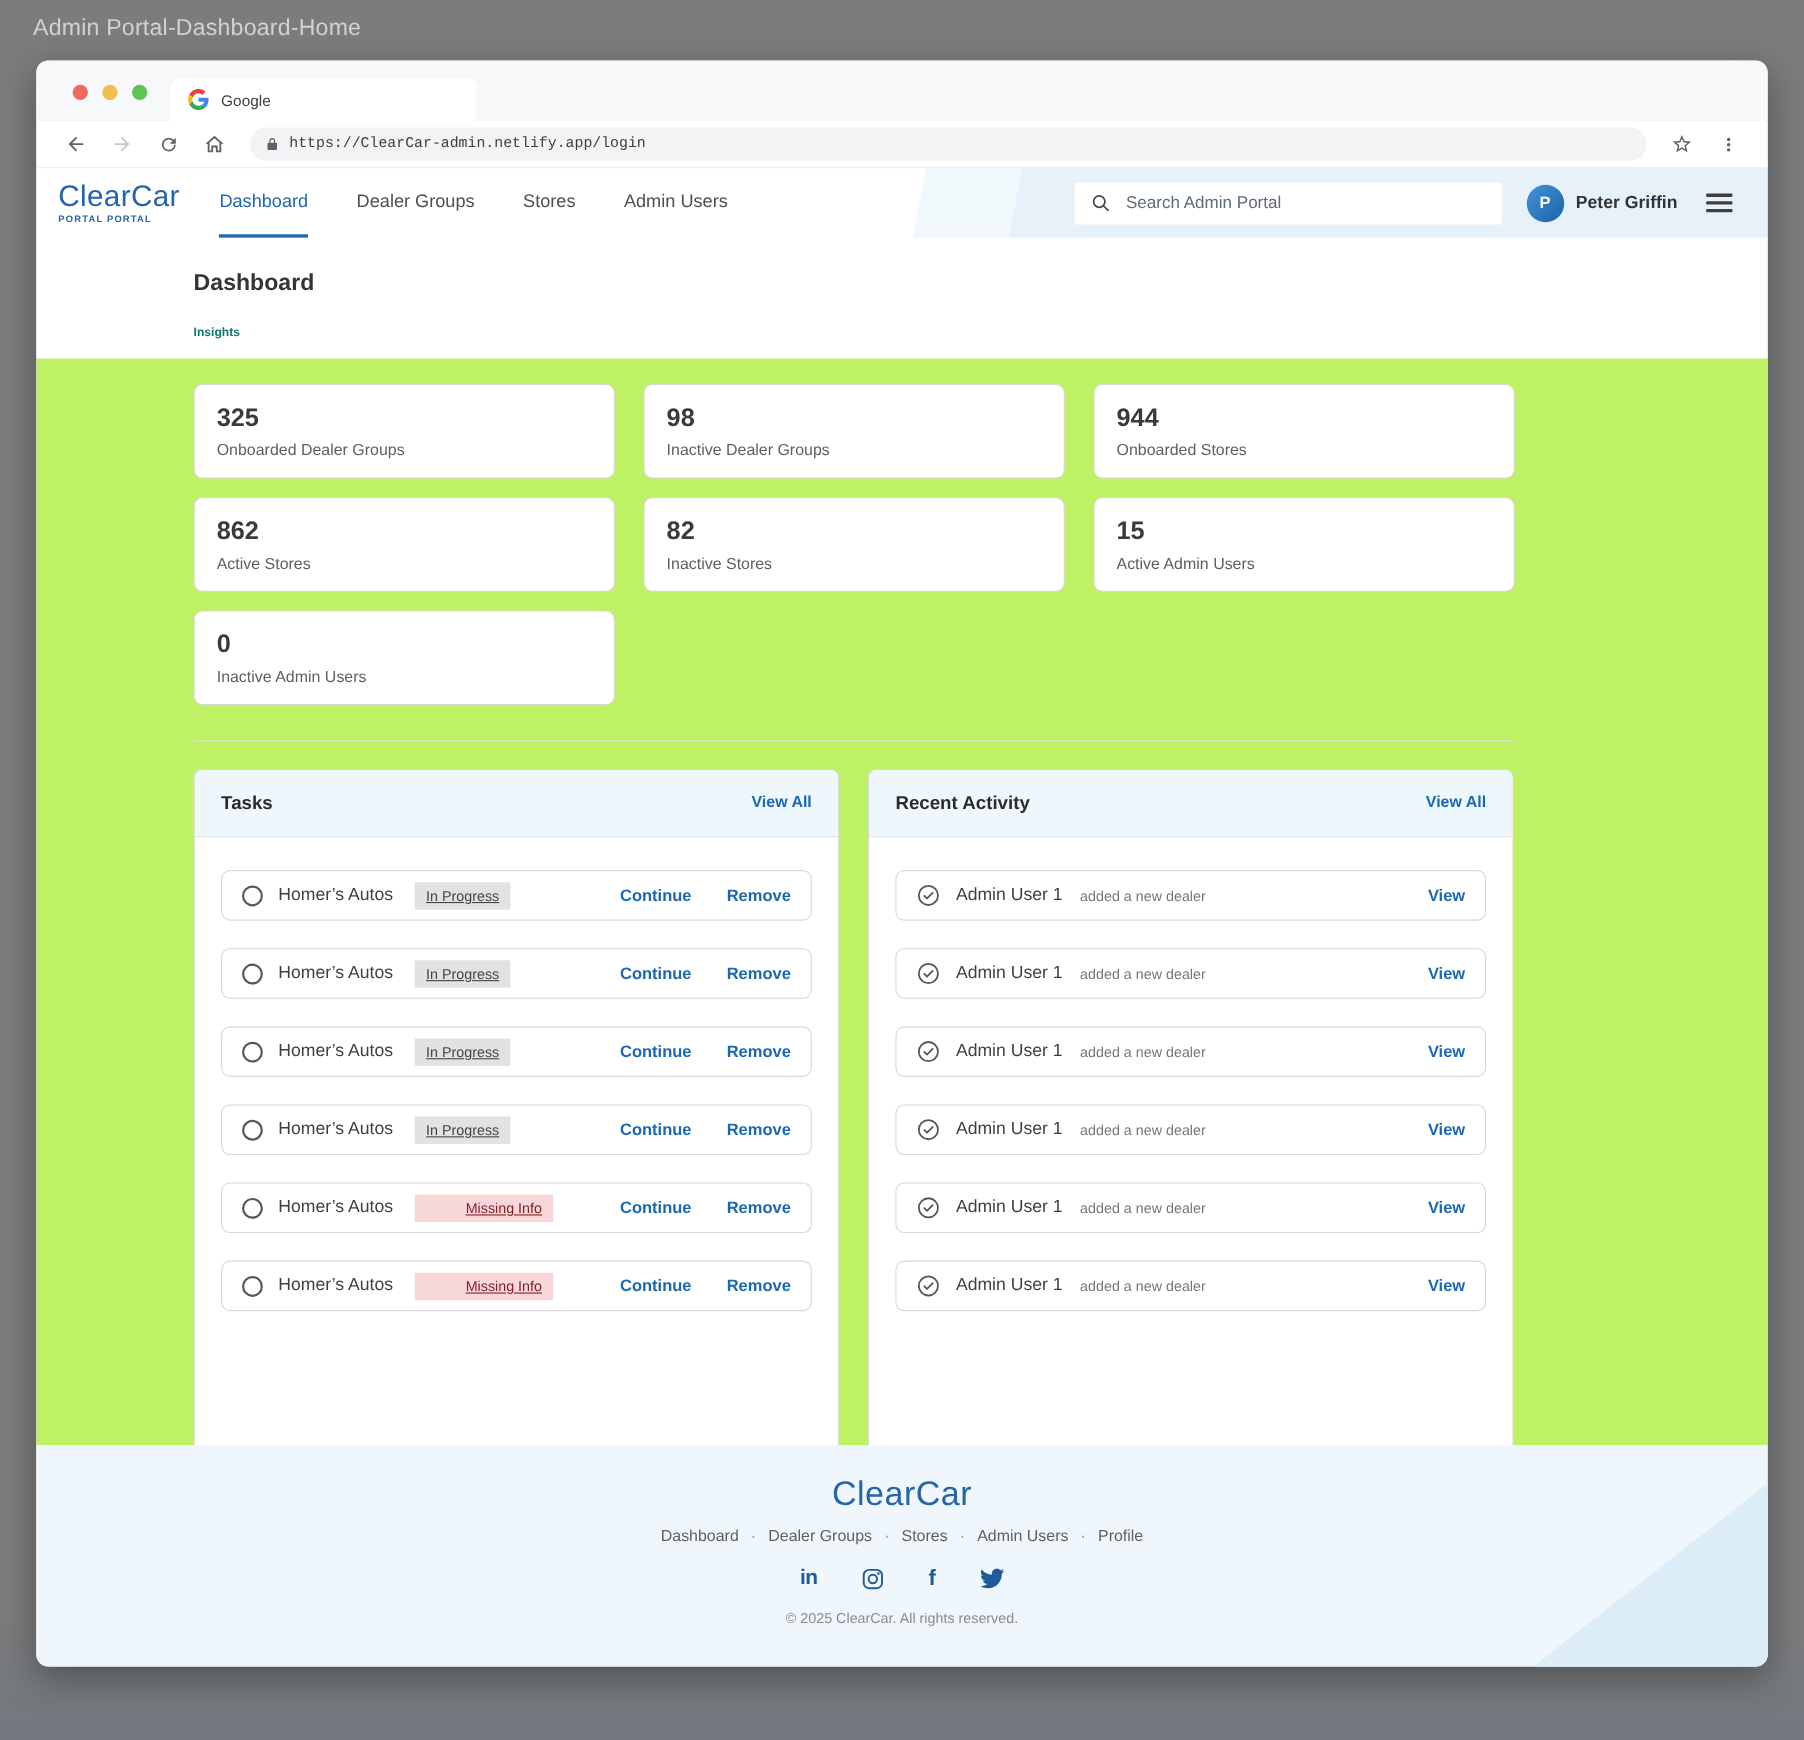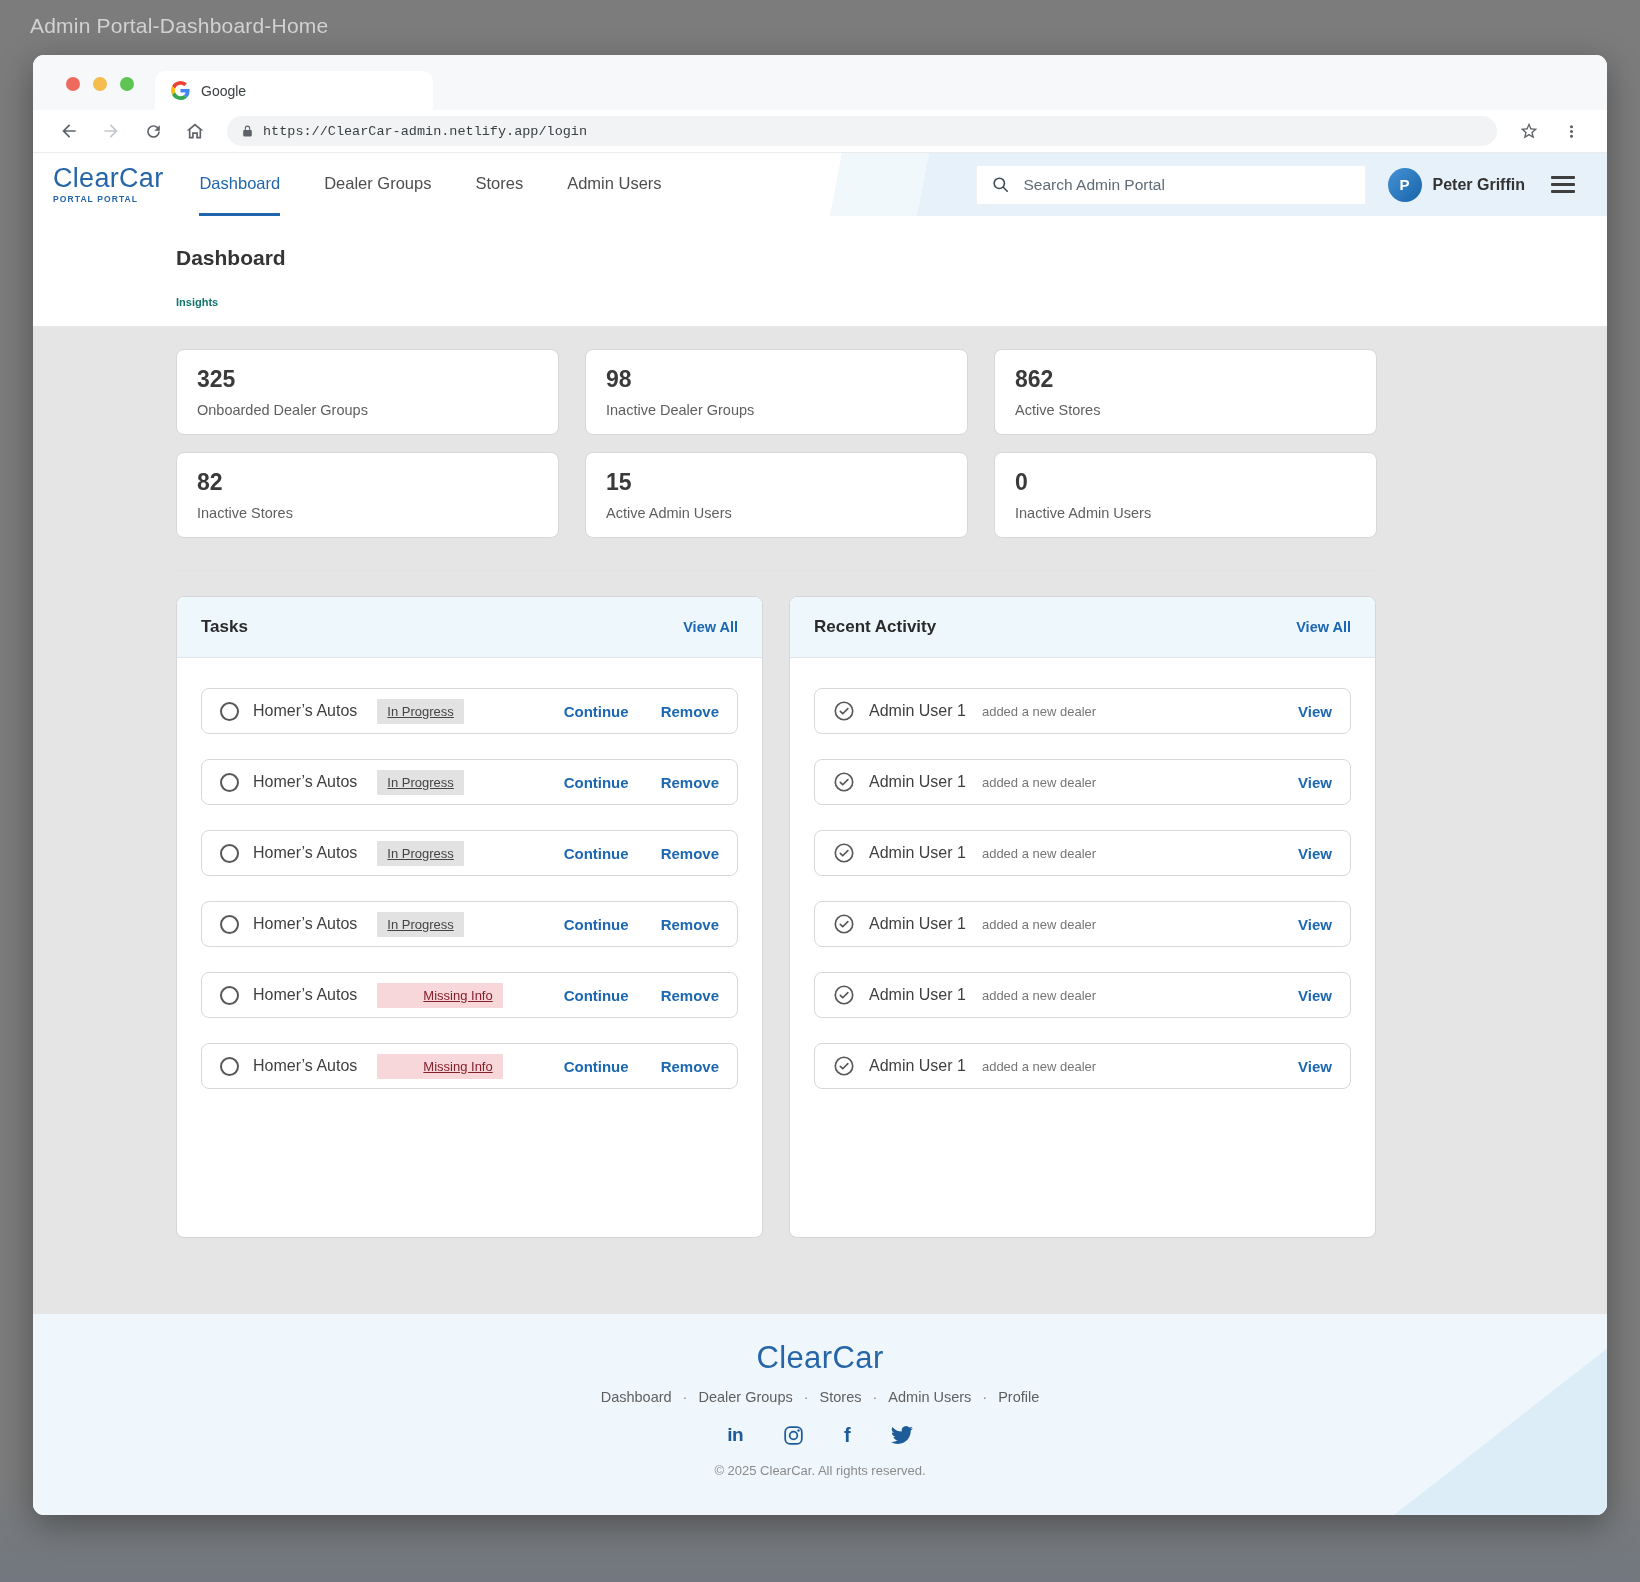--- a/index.html
+++ b/index.html
@@ -81,21 +81,21 @@
     display:flex;align-items:center;justify-content:center;
   }
   .user-name{font-size:16px;color:#333;font-weight:700;}
   .hamburger{display:flex;flex-direction:column;gap:4px;cursor:pointer;padding:4px;}
   .hamburger span{display:block;width:24px;height:3px;background:#3f3f3f;border-radius:1px;}
   
   .page-head{height:110px;background:#ffffff;flex:none;padding:30px 0 0 143px;box-sizing:border-box;}
   .page-title{font-size:21px;font-weight:700;color:#343434;}
   .section-title{font-size:11px;font-weight:700;color:#0f766e;margin-top:26px;}
   
-  .content{height:988px;background:#e5e5e5;flex:none;padding:23px 0 0 143px;box-sizing:border-box;}
+  .content{height:988px;background:#bef264;flex:none;padding:23px 0 0 143px;box-sizing:border-box;}
   .stats-grid{display:grid;grid-template-columns:repeat(3,383px);gap:17px 26px;width:1200px;}
   .stat-card{
     background:#ffffff;border:1px solid #d8d8d8;border-radius:8px;height:86px;
     padding:16px 20px;box-sizing:border-box;display:flex;flex-direction:column;justify-content:center;gap:9px;
   }
   .stat-value{font-size:23px;font-weight:700;color:#3a3a3a;}
   .stat-label{font-size:14.5px;color:#5f5f5f;}
   .divider{width:1200px;height:1px;background:#e2e2e2;margin-top:32px;}
   .panels{display:grid;grid-template-columns:repeat(2,587px);gap:26px;margin-top:25px;width:1200px;}
   .panel{border:1px solid #d6d6d6;border-radius:8px;overflow:hidden;background:#ffffff;height:642px;box-sizing:border-box;}
@@ -248,20 +248,24 @@
     <div class="stats-grid">
       <div class="stat-card">
         <div class="stat-value">325</div>
         <div class="stat-label">Onboarded Dealer Groups</div>
       </div>
       <div class="stat-card">
         <div class="stat-value">98</div>
         <div class="stat-label">Inactive Dealer Groups</div>
       </div>
       <div class="stat-card">
+        <div class="stat-value">944</div>
+        <div class="stat-label">Onboarded Stores</div>
+      </div>
+      <div class="stat-card">
         <div class="stat-value">862</div>
         <div class="stat-label">Active Stores</div>
       </div>
       <div class="stat-card">
         <div class="stat-value">82</div>
         <div class="stat-label">Inactive Stores</div>
       </div>
       <div class="stat-card">
         <div class="stat-value">15</div>
         <div class="stat-label">Active Admin Users</div>

